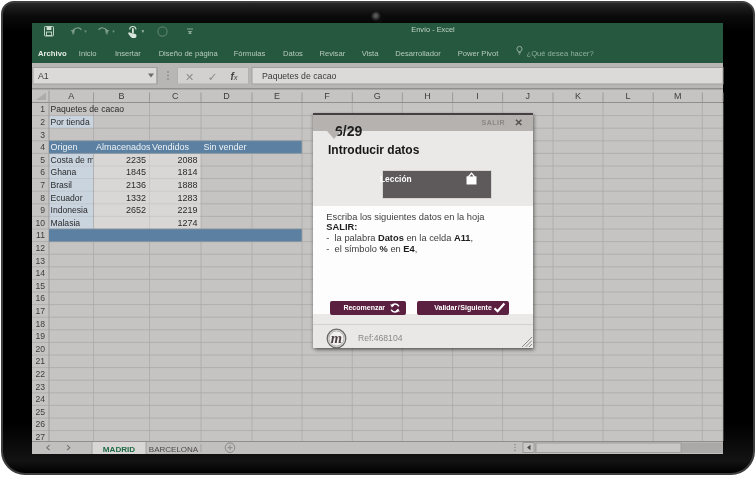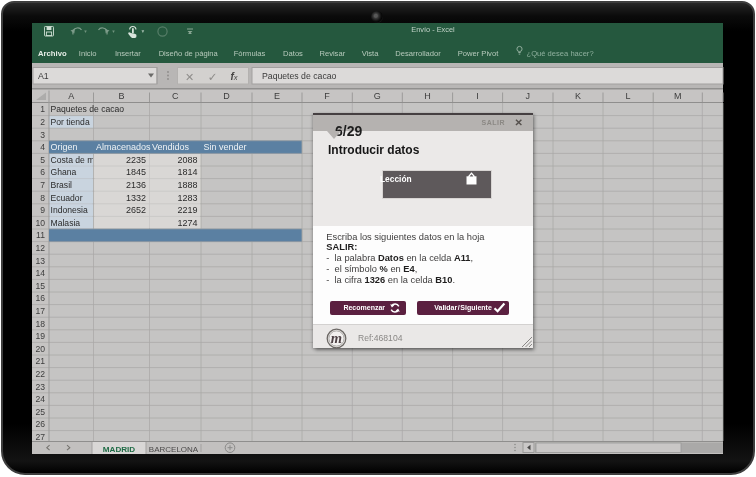--- a/index.html
+++ b/index.html
@@ -21,21 +21,21 @@
 #d-x { position:absolute; right:10px; top:2.5px; font-size:10px; font-weight:bold; color:#55504d; }
 #d-tail { position:absolute; left:14px; top:16px; width:0; height:0;
   border-left:7px solid transparent; border-right:7px solid transparent; border-top:8px solid #b5b2b0; }
 #d-title { position:absolute; left:15px; top:28px; font-size:12px; font-weight:bold; color:#161616; }
 #d-lesson { position:absolute; left:54px; top:56px; width:108px; height:27px; background:#5e595b;
   outline:1px solid #d8d5d3; color:#fff; font-size:8.4px; font-weight:bold; line-height:16.5px;margin-left:16px; }
 #d-lesson span { position:relative; left:-3px; }
 #d-bag { position:absolute; right:13px; top:1.5px; }
 #d-bar { position:absolute; left:0; top:89.8px; width:100%; height:14px; background:#5b2040;
   color:#fdfdfd; font-size:9.5px; font-weight:bold; text-align:center; line-height:14px; }
-#d-body { position:absolute; left:0; top:111px; width:100%; height:108px; background:#fdfdfd;
+#d-body { position:absolute; left:0; top:91px; width:100%; height:108px; background:#fdfdfd;
   padding:6px 0 0 13.3px; font-size:9.3px; color:#3e3d3d; line-height:10.8px; }
 #d-body b { color:#1f1e1e; }
 #d-btns { position:absolute; left:0; top:186px; width:100%; }
 .mbtn { position:absolute; height:14.5px; background:#5b2040; border-radius:2px; color:#fff;
   font-size:7px; font-weight:bold; line-height:14.5px; text-align:center; }
 #b-rec { left:16.5px; top:0; width:76.5px; }
 #b-rec svg { position:absolute; right:5px; top:1.2px; }
 #b-rec span { position:relative; left:-3.5px; }
 #b-val { left:104px; top:0; width:92px; }
 #b-val svg { position:absolute; right:3px; top:1.8px; }
@@ -292,21 +292,20 @@
       <path d="M3.6 4.8 L6.5 1.4 L9.4 4.8" fill="none" stroke="#fff" stroke-width="1.6"></path>
       <path d="M1.5 4.3 h10 v8.2 h-10 z" fill="#fff"></path>
       <path d="M4.8 4.3 L6.5 2.3 L8.2 4.3 z" fill="#5e595b"></path>
     </svg>
   </div>
   <div id="d-body">
     <div>Escriba los siguientes datos en la hoja</div>
     <div><b>SALIR:</b></div>
     <div>-&nbsp; la palabra <b>Datos</b> en la celda <b>A11</b>,</div>
     <div>-&nbsp; el símbolo <b>%</b> en <b>E4</b>,</div>
-    <div>-&nbsp; la cifra <b>1326</b> en la celda <b>B10</b>.</div>
   </div>
   <div id="d-btns">
     <div class="mbtn" id="b-rec"><span>Recomenzar</span>
       <svg width="12" height="12" viewBox="0 0 12 12">
             <g fill="none" stroke="#fff" stroke-width="1.5">
       <path d="M9.8 4.4 A4.1 4.1 0 0 0 2.6 4.0"></path>
               <path d="M2.2 7.6 A4.1 4.1 0 0 0 9.4 8.0"></path>
             </g>
       <path d="M1.2 2.2 L2.9 5.4 L5.4 3.2 Z" fill="#fff"></path>
             <path d="M10.8 9.8 L9.1 6.6 L6.6 8.8 Z" fill="#fff"></path>

